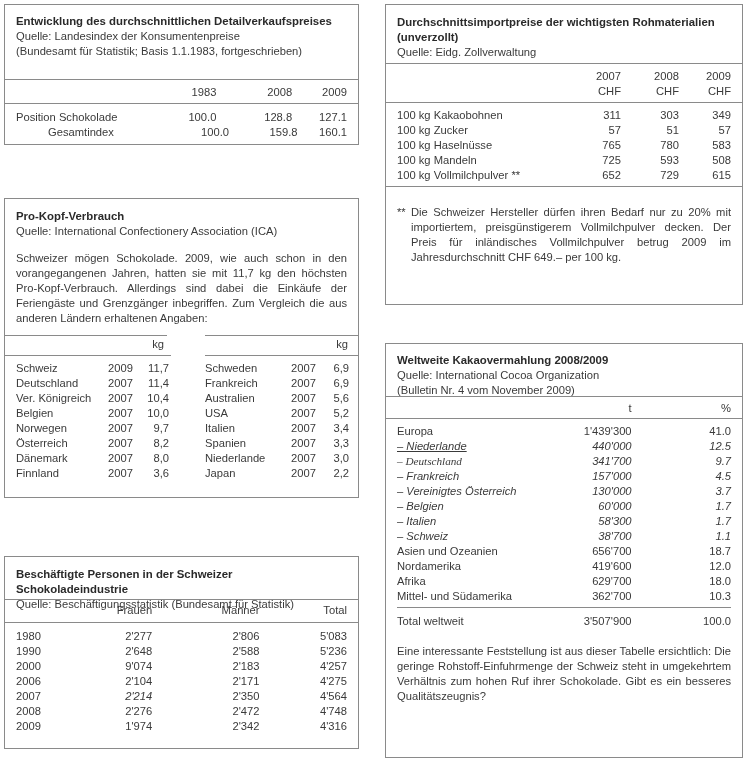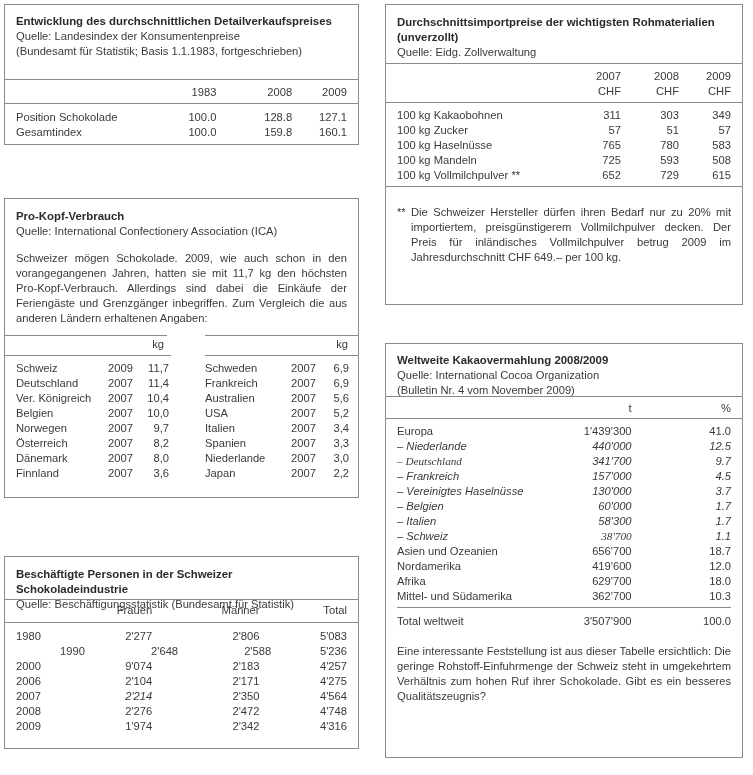--- a/index.html
+++ b/index.html
@@ -37,21 +37,21 @@
   </div>
   <div class="rule"></div>
   <div style="height:6px;"></div>
   <div class="row">
     <span style="width:140px;">Position Schokolade</span>
     <span class="num" style="width:61px;">100.0</span>
     <span class="num" style="width:76px;">128.8</span>
     <span class="num" style="width:55px;">127.1</span>
   </div>
   <div class="row">
-    <span style="width:140px;">Gesamtindex</span>
+    <span style="width:140px;margin-left:32px;">Gesamtindex</span>
     <span class="num" style="width:61px;">100.0</span>
     <span class="num" style="width:76px;">159.8</span>
     <span class="num" style="width:55px;">160.1</span>
   </div>
 </div>
 
 <div class="box" style="left:4px; top:198px; width:355px; height:300px;">
   <div class="hd" style="padding-top:10px;">
     <div class="title">Pro-Kopf-Verbrauch</div>
     <div class="src">Quelle: International Confectionery Association (ICA)</div>
@@ -166,21 +166,21 @@
   </div>
   <div class="rule"></div>
   <div style="height:6px;"></div>
   <div class="row">
       <span style="width:50px;">1980</span>
       <span class="num" style="width:87px;">2'277</span>
       <span class="num" style="width:108px;">2'806</span>
       <span class="num" style="width:88px;">5'083</span>
     </div>
   <div class="row">
-      <span style="width:50px;margin-left:44px;">1990</span>
+      <span style="width:50px;">1990</span>
       <span class="num" style="width:87px;">2'648</span>
       <span class="num" style="width:108px;">2'588</span>
       <span class="num" style="width:88px;">5'236</span>
     </div>
   <div class="row">
       <span style="width:50px;">2000</span>
       <span class="num" style="width:87px;">9'074</span>
       <span class="num" style="width:108px;">2'183</span>
       <span class="num" style="width:88px;">4'257</span>
     </div>
@@ -286,52 +286,52 @@
     <span class="num" style="width:100px;">%</span>
   </div>
   <div class="rule"></div>
   <div style="height:5px;"></div>
   <div class="row">
       <span style="width:150px;">Europa</span>
       <span class="num" style="width:86px;">1'439'300</span>
       <span class="num" style="width:100px;">41.0</span>
     </div>
   <div class="row it">
-      <span style="width:150px;">– Niederlande</span>
+      <span style="width:150px;text-decoration:underline;">– Niederlande</span>
       <span class="num" style="width:86px;">440'000</span>
       <span class="num" style="width:100px;">12.5</span>
     </div>
   <div class="row it">
       <span style="width:150px;font-family:Liberation Serif, serif;">– Deutschland</span>
       <span class="num" style="width:86px;">341'700</span>
       <span class="num" style="width:100px;">9.7</span>
     </div>
   <div class="row it">
       <span style="width:150px;">– Frankreich</span>
       <span class="num" style="width:86px;">157'000</span>
       <span class="num" style="width:100px;">4.5</span>
     </div>
   <div class="row it">
-      <span style="width:150px;">– Vereinigtes Haselnüsse</span>
+      <span style="width:150px;">– Vereinigtes Österreich</span>
       <span class="num" style="width:86px;">130'000</span>
       <span class="num" style="width:100px;">3.7</span>
     </div>
   <div class="row it">
       <span style="width:150px;">– Belgien</span>
       <span class="num" style="width:86px;">60'000</span>
       <span class="num" style="width:100px;">1.7</span>
     </div>
   <div class="row it">
       <span style="width:150px;">– Italien</span>
       <span class="num" style="width:86px;">58'300</span>
       <span class="num" style="width:100px;">1.7</span>
     </div>
   <div class="row it">
       <span style="width:150px;">– Schweiz</span>
-      <span class="num" style="width:86px;font-family:Liberation Serif, serif;">38'700</span>
+      <span class="num" style="width:86px;">38'700</span>
       <span class="num" style="width:100px;">1.1</span>
     </div>
   <div class="row">
       <span style="width:150px;">Asien und Ozeanien</span>
       <span class="num" style="width:86px;">656'700</span>
       <span class="num" style="width:100px;">18.7</span>
     </div>
   <div class="row">
       <span style="width:150px;">Nordamerika</span>
       <span class="num" style="width:86px;">419'600</span>

